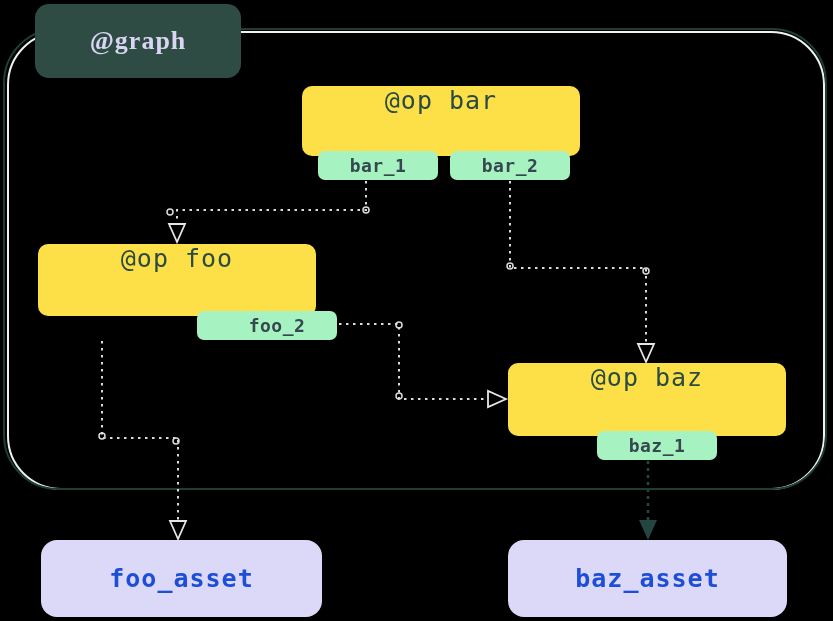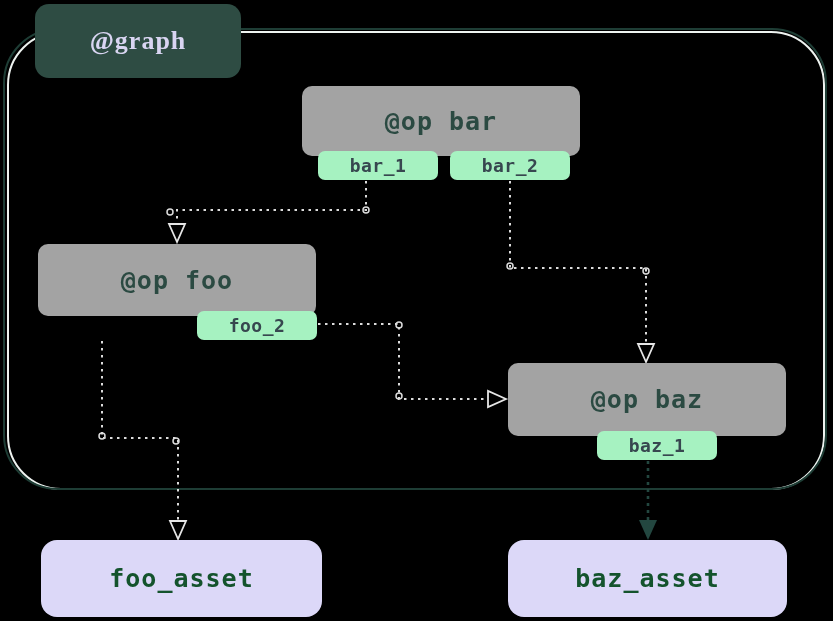--- a/index.html
+++ b/index.html
@@ -56,28 +56,28 @@
     color: #d9d5f2;
     font-size: 26px;
     font-weight: 600;
     letter-spacing: 1px;
     font-family: Liberation Serif, serif;
   }
 
   
   .op {
     position: absolute;
-    background: #a3a3a3;
+    background: #fde047;
     border-radius: 10px;
     display: flex;
-    align-items: center;
+    align-items: flex-start;
     justify-content: center;
     color: #2b4a42;
     font-size: 25px;
-    font-weight: 700;
+    font-weight: 400;
     letter-spacing: 1px;
   }
   .op-bar { left: 302px; top: 86px;  width: 278px; height: 70px; }
   .op-foo { left: 38px;  top: 244px; width: 278px; height: 72px; }
   .op-baz { left: 508px; top: 363px; width: 278px; height: 73px; }
 
   
   .tag {
     position: absolute;
     background: #a6f2c1;
@@ -88,33 +88,33 @@
     align-items: center;
     justify-content: center;
     color: #37474f;
     font-size: 18px;
     font-weight: 600;
     letter-spacing: 0.5px;
   }
   .tag-bar1 { left: 318px; top: 151px; }
   .tag-bar2 { left: 450px; top: 151px; }
   .tag-foo1 { left: 53px;  top: 311px; }
-  .tag-foo2 { left: 197px; top: 311px; }
+  .tag-foo2 { left: 197px; top: 311px; padding-left: 20px; }
   .tag-baz1 { left: 597px; top: 431px; }
 
   
   .asset {
     position: absolute;
     background: #dcd8f8;
     border-radius: 16px;
     height: 77px;
     display: flex;
     align-items: center;
     justify-content: center;
-    color: #14532d;
+    color: #1d4ed8;
     font-size: 25px;
     font-weight: 600;
     letter-spacing: 1px;
   }
   .asset-foo { left: 41px;  top: 540px; width: 281px; }
   .asset-baz { left: 508px; top: 540px; width: 279px; }
 </style>
 </head>
 <body>
 

